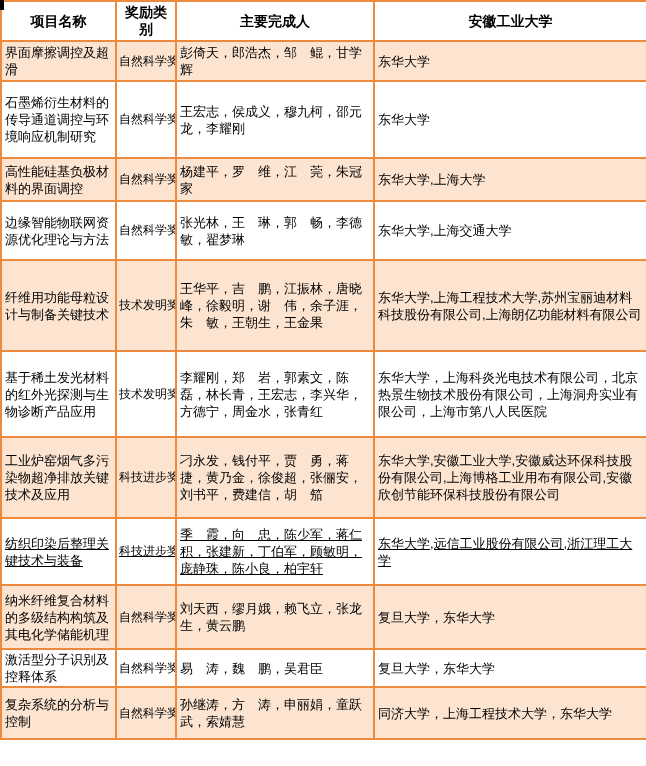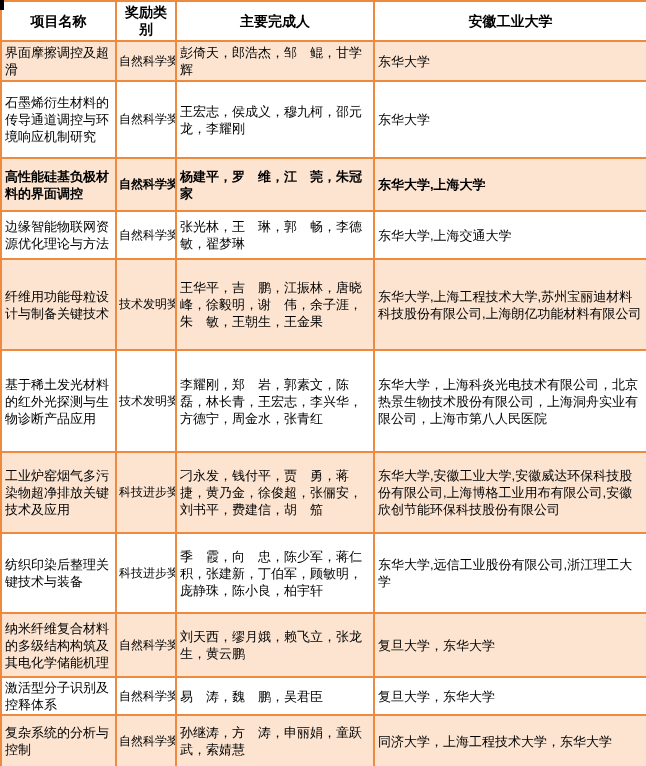--- a/index.html
+++ b/index.html
@@ -49,51 +49,51 @@
       <td class="c-category">自然科学奖</td>
       <td class="c-people">彭倚天，郎浩杰，邹　鲲，甘学辉</td>
       <td class="c-units">东华大学</td>
     </tr>
         <tr class="plain" style="height: 77px;">
       <td class="c-project">石墨烯衍生材料的传导通道调控与环境响应机制研究</td>
       <td class="c-category">自然科学奖</td>
       <td class="c-people">王宏志，侯成义，穆九柯，邵元龙，李耀刚</td>
       <td class="c-units">东华大学</td>
     </tr>
-        <tr class="shaded" style="height: 53px; font-weight: bold;">
+        <tr class="shaded" style="height: 43px;">
       <td class="c-project">高性能硅基负极材料的界面调控</td>
       <td class="c-category">自然科学奖</td>
       <td class="c-people">杨建平，罗　维，江　莞，朱冠家</td>
       <td class="c-units">东华大学,上海大学</td>
     </tr>
-        <tr class="plain" style="height: 48px;">
+        <tr class="plain" style="height: 59px;">
       <td class="c-project">边缘智能物联网资源优化理论与方法</td>
       <td class="c-category">自然科学奖</td>
       <td class="c-people">张光林，王　琳，郭　畅，李德敏，翟梦琳</td>
       <td class="c-units">东华大学,上海交通大学</td>
     </tr>
         <tr class="shaded" style="height: 91px;">
       <td class="c-project">纤维用功能母粒设计与制备关键技术</td>
       <td class="c-category">技术发明奖</td>
       <td class="c-people">王华平，吉　鹏，江振林，唐晓峰，徐毅明，谢　伟，余子涯，朱　敏，王朝生，王金果</td>
       <td class="c-units">东华大学,上海工程技术大学,苏州宝丽迪材料科技股份有限公司,上海朗亿功能材料有限公司</td>
     </tr>
-        <tr class="plain" style="height: 102px; margin-top: 20px;">
+        <tr class="plain" style="height: 86px; margin-top: 20px;">
       <td class="c-project">基于稀土发光材料的红外光探测与生物诊断产品应用</td>
       <td class="c-category">技术发明奖</td>
       <td class="c-people">李耀刚，郑　岩，郭素文，陈　磊，林长青，王宏志，李兴华，方德宁，周金水，张青红</td>
       <td class="c-units">东华大学，上海科炎光电技术有限公司，北京热景生物技术股份有限公司，上海洞舟实业有限公司，上海市第八人民医院</td>
     </tr>
         <tr class="shaded" style="height: 81px; margin-left: 40px;">
       <td class="c-project">工业炉窑烟气多污染物超净排放关键技术及应用</td>
       <td class="c-category">科技进步奖</td>
       <td class="c-people">刁永发，钱付平，贾　勇，蒋　捷，黄乃金，徐俊超，张俪安，刘书平，费建信，胡　笳</td>
       <td class="c-units">东华大学,安徽工业大学,安徽威达环保科技股份有限公司,上海博格工业用布有限公司,安徽欣创节能环保科技股份有限公司</td>
     </tr>
-        <tr class="plain" style="height: 80px;">
+        <tr class="plain" style="height: 67px; text-decoration: underline;">
       <td class="c-project">纺织印染后整理关键技术与装备</td>
       <td class="c-category">科技进步奖</td>
       <td class="c-people">季　霞，向　忠，陈少军，蒋仁积，张建新，丁伯军，顾敏明，庞静珠，陈小良，柏宇轩</td>
       <td class="c-units">东华大学,远信工业股份有限公司,浙江理工大学</td>
     </tr>
         <tr class="shaded" style="height: 64px;">
       <td class="c-project">纳米纤维复合材料的多级结构构筑及其电化学储能机理</td>
       <td class="c-category">自然科学奖</td>
       <td class="c-people">刘天西，缪月娥，赖飞立，张龙生，黄云鹏</td>
       <td class="c-units">复旦大学，东华大学</td>

